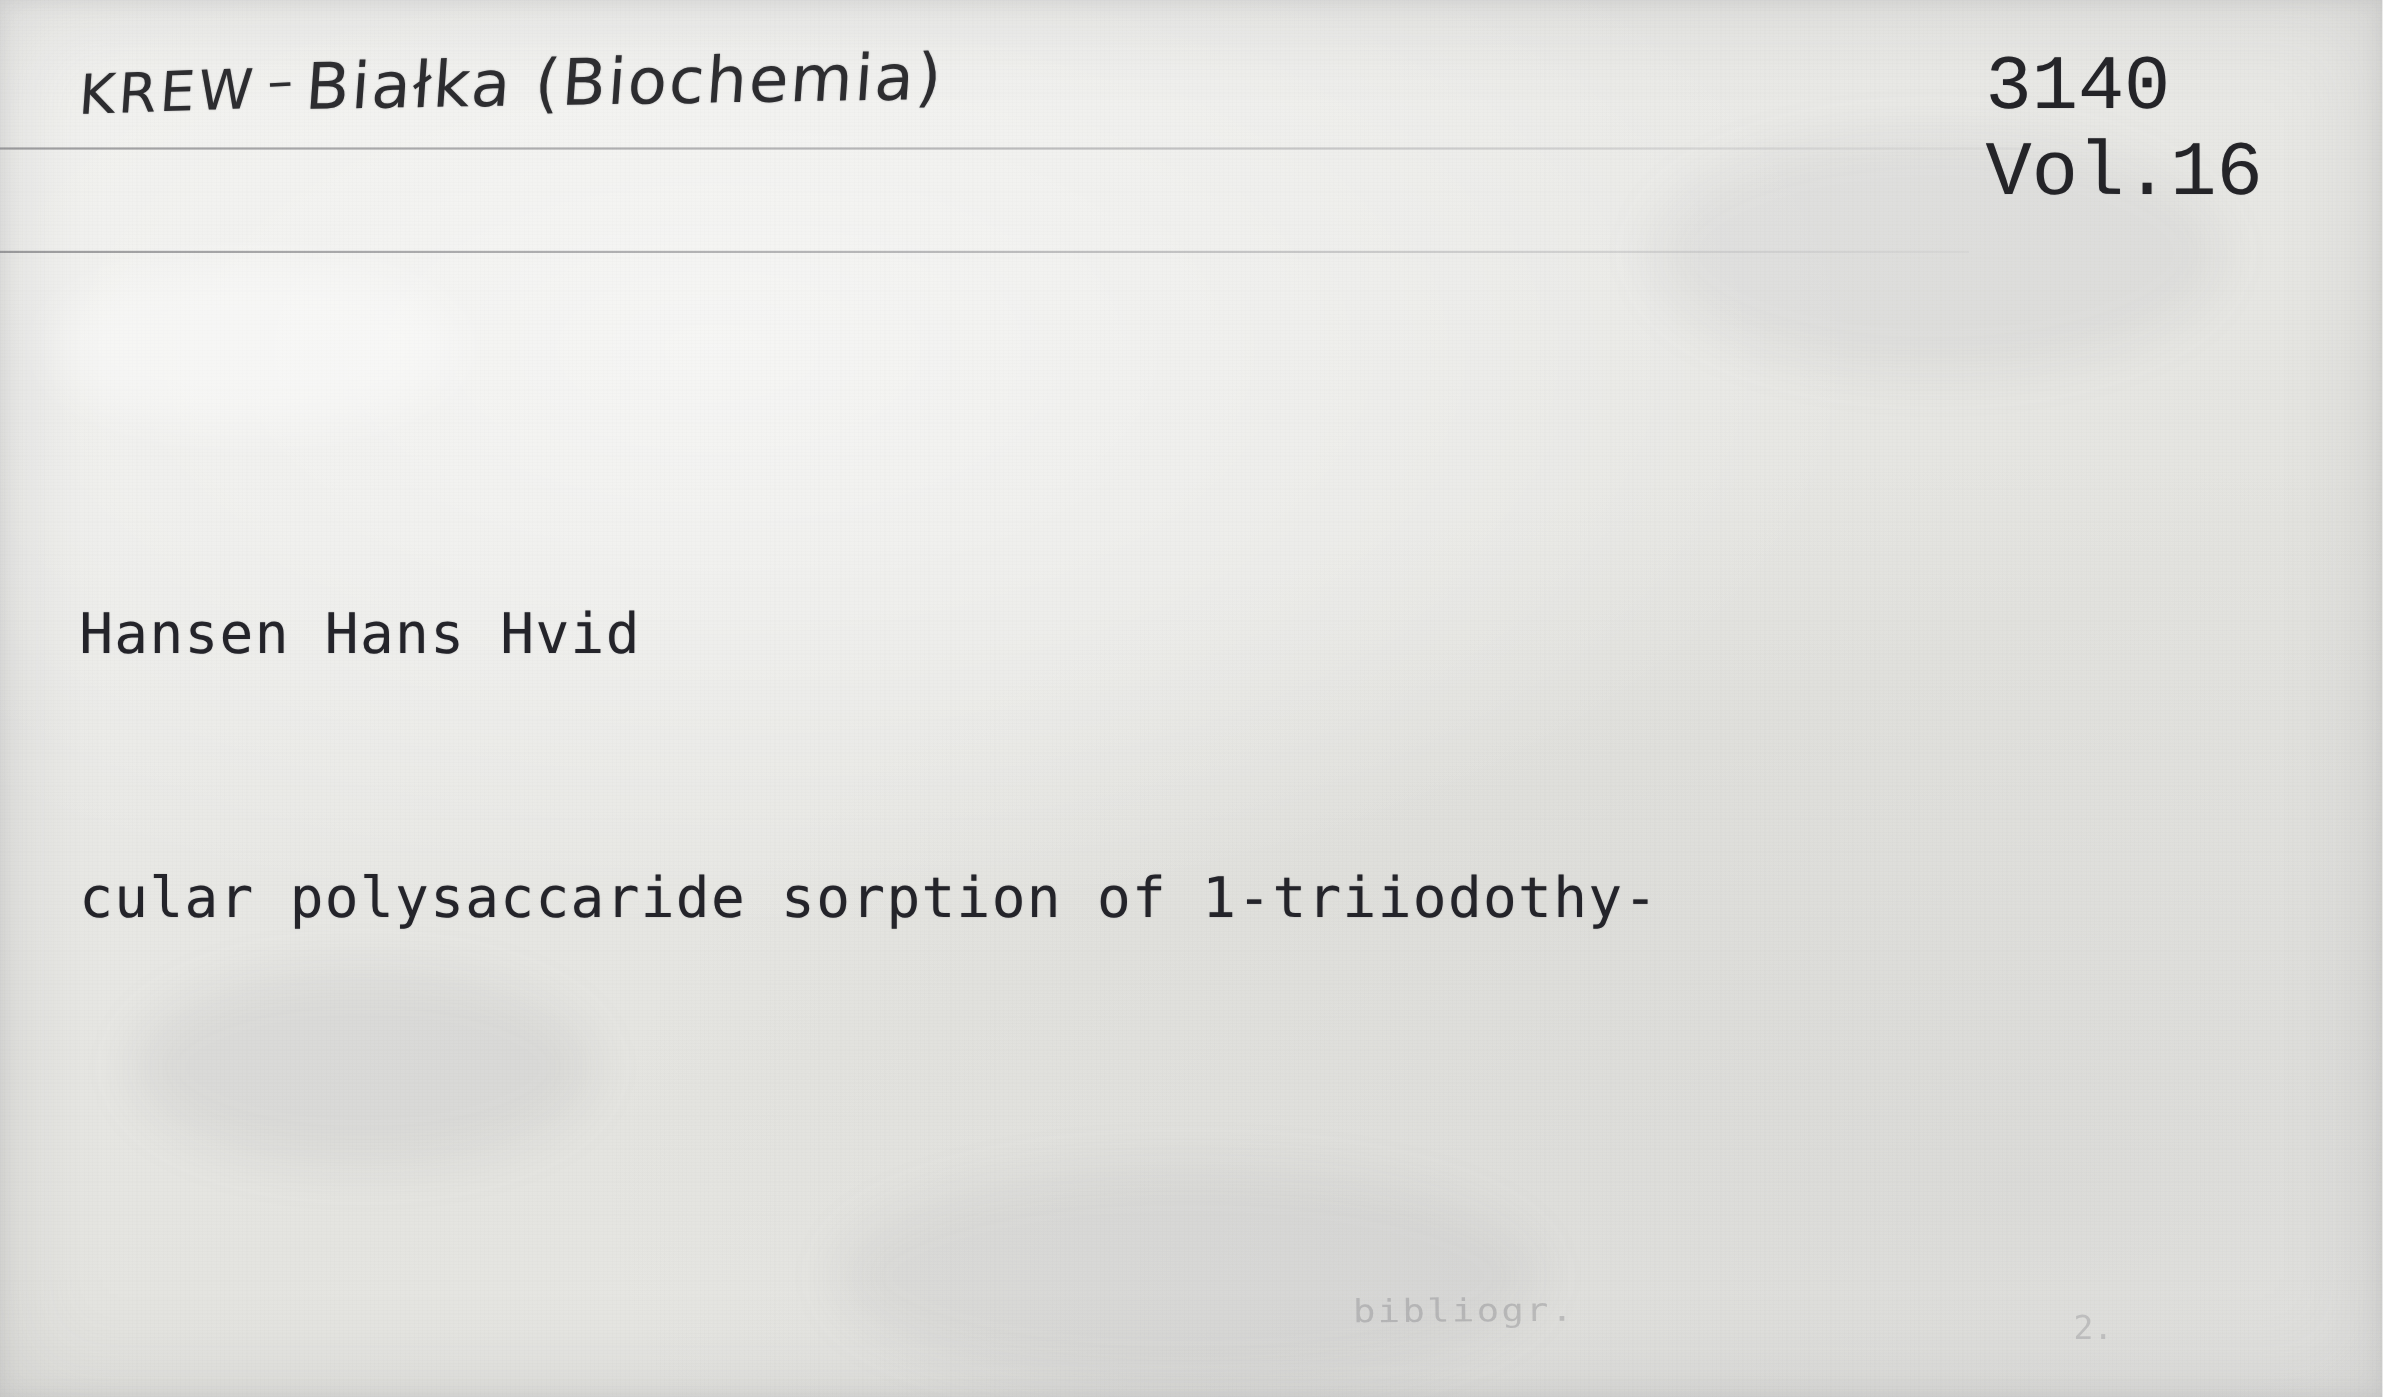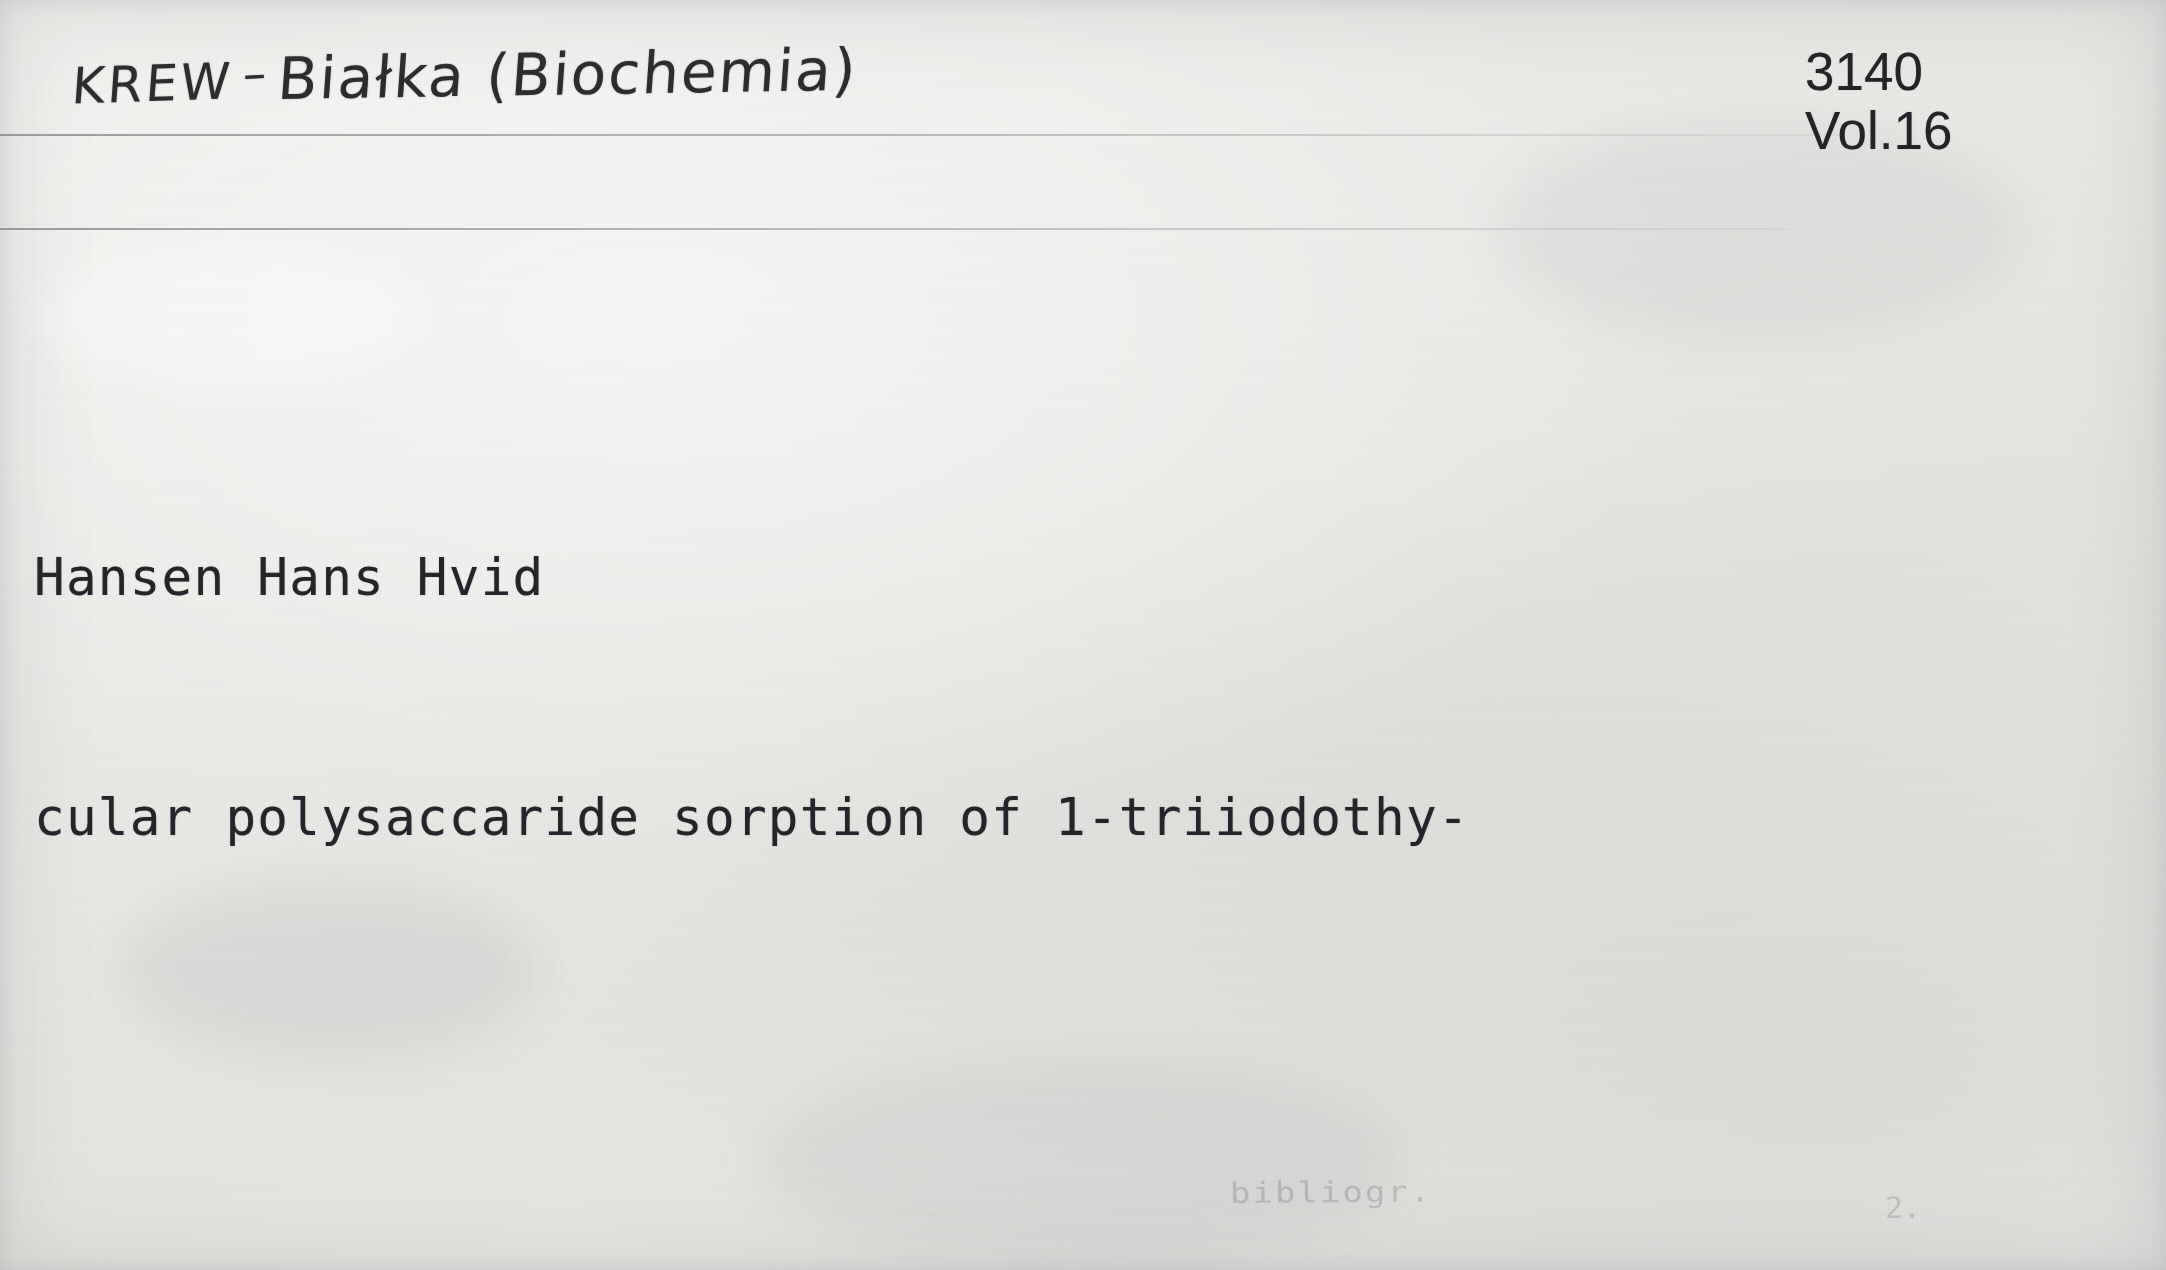--- a/index.html
+++ b/index.html
@@ -80,44 +80,44 @@
   }
   .hw-main {
     display: inline-block;
     transform: skewX(-5deg);
     font-size: 58px;
   }
   .callno-box {
     position: absolute;
     top: 42px;
     left: 1805px;
-    font-family: Liberation Sans, sans-serif;
+    font-family: Liberation Mono, monospace;
     color: #242428;
-    font-size: 53px;
+    font-size: 70px;
     line-height: 1.12;
     letter-spacing: 0px;
     white-space: nowrap;
     text-shadow: 0 0 1px rgba(40,40,45,0.35);
   }
 
   
   .body-text {
     position: absolute;
     left: 34px;
     top: 378px;
     width: 2120px;
     font-family: "DejaVu Sans Mono", monospace;
     font-size: 51px;
     line-height: 80px;
     color: #24242a;
     letter-spacing: 1.2px;
     white-space: pre;
     text-shadow: 0 0 1.2px rgba(40,40,45,0.35);
   }
-  .body-text .ln { display: block; height: 80px; }
+  .body-text .ln { display: block; height: 80px; margin-left: 38px; }
   .body-text .ln.indent1 { padding-left: 56px; }
 
   
   .ghost {
     position: absolute;
     left: 1230px;
     top: 1172px;
     font-family: "DejaVu Sans Mono", monospace;
     font-size: 34px;
     letter-spacing: 2px;

